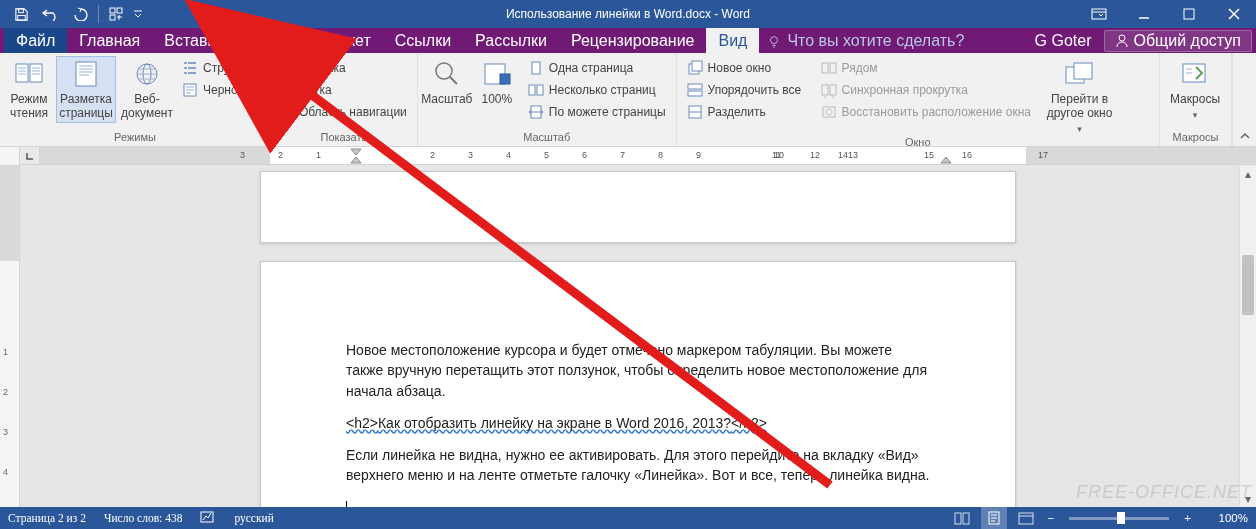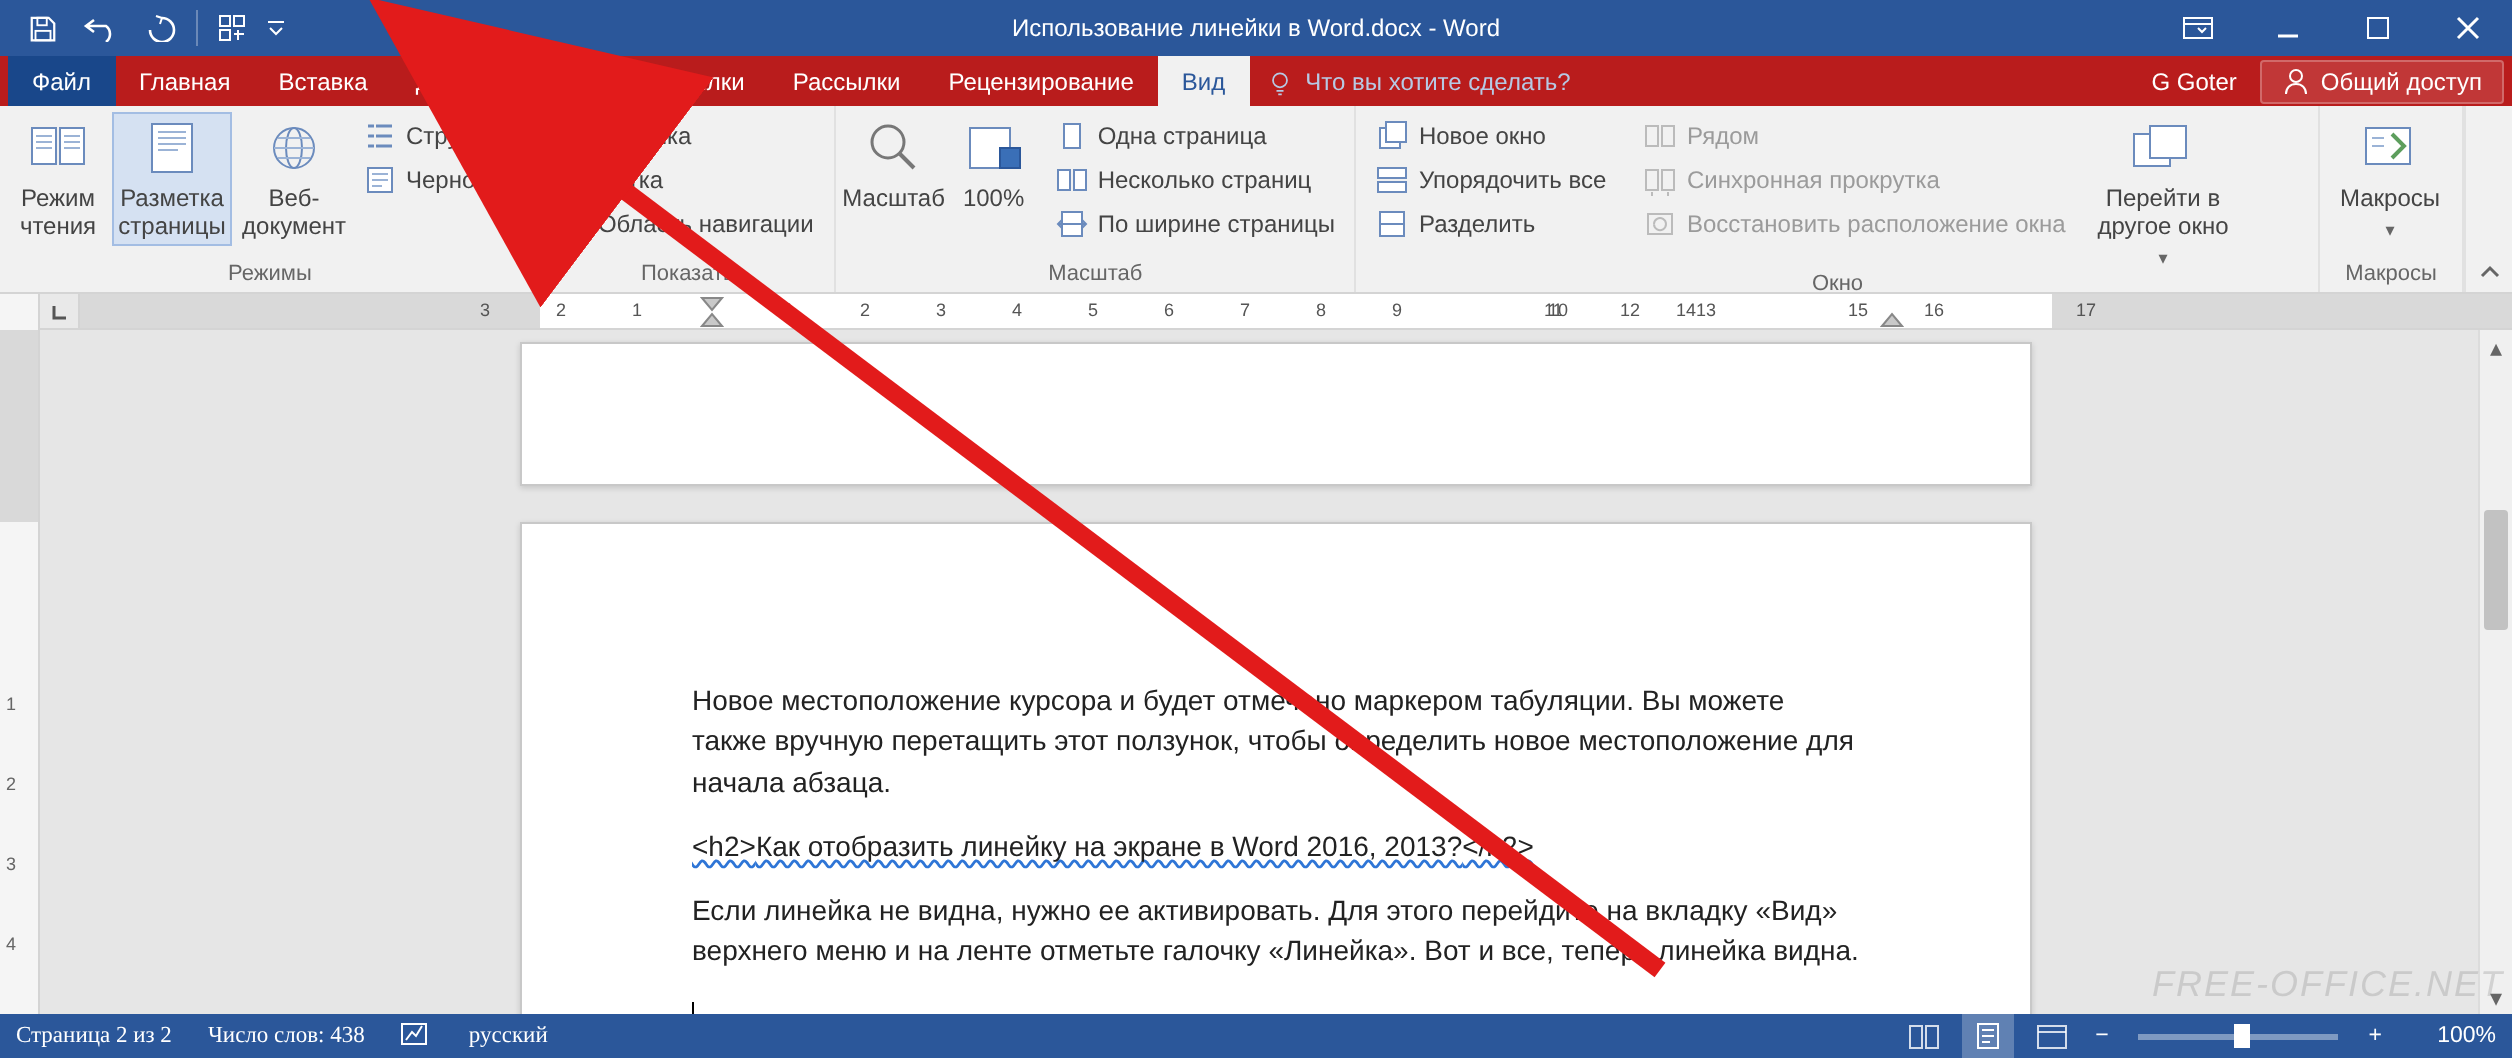--- a/index.html
+++ b/index.html
@@ -9,21 +9,21 @@
   .titlebar { height: 28px; background: #2b579a; display: flex; align-items: center; color: #fff; position: relative; }
   .titlebar .qat { display: flex; align-items: center; gap: 0; padding-left: 6px; }
   .qat-btn { width: 30px; height: 28px; display: flex; align-items: center; justify-content: center; cursor: pointer; }
   .qat-btn svg { fill: #fff; stroke: #fff; }
   .qat-sep { width: 1px; height: 18px; background: rgba(255,255,255,.3); margin: 0 2px; }
   .titlebar .title { position: absolute; left: 50%; transform: translateX(-50%); font-size: 12px; color: #fff; }
   .titlebar .winctl { position: absolute; right: 0; display: flex; }
   .winctl .wbtn { width: 45px; height: 28px; display: flex; align-items: center; justify-content: center; cursor: pointer; color:#fff; }
 
   
-  .tabs { height: 25px; background: #b91c1c; display: flex; align-items: stretch; color: #fff; font-size: 12px; padding-left: 4px; position: relative; }
+  .tabs { height: 25px; background: #701a75; display: flex; align-items: stretch; color: #fff; font-size: 16px; padding-left: 4px; position: relative; }
   .tab { padding: 0 12px; display: flex; align-items: center; cursor: pointer; }
   .tab.file { background: #19478a; }
   .tab.active { background: #f1f1f1; color: #2b579a; }
   .tell-me { margin-left: 8px; display:flex; align-items:center; color:#b7c9e4; gap:6px; }
   .tell-me .bulb { width:14px; height:14px; }
   .tabs .right { position:absolute; right:4px; display:flex; align-items:center; gap:4px; height:100%; }
   .account { padding: 0 8px; }
   .share-btn { display:flex; align-items:center; gap:5px; padding: 0 10px; height: 22px; background: rgba(255,255,255,.12); border:1px solid rgba(255,255,255,.25); border-radius:2px; cursor:pointer;}
 
   
@@ -281,21 +281,21 @@
               <rect x="1" y="3" width="6" height="10" fill="#fff" stroke="#6b8bbd"></rect>
               <rect x="9" y="3" width="6" height="10" fill="#fff" stroke="#6b8bbd"></rect>
             </svg>
             <span>Несколько страниц</span>
           </div>
         <div class="small-btn">
             <svg width="16" height="16">
               <rect x="3" y="2" width="10" height="12" fill="#fff" stroke="#6b8bbd"></rect>
               <path d="M1 8h14M3 6l-2 2 2 2M13 6l2 2-2 2" stroke="#6b8bbd" fill="none"></path>
             </svg>
-            <span>По ширине страницы</span>
+            <span>По можете страницы</span>
           </div>
       </div>
     </div>
     <div class="group-label">Масштаб</div>
   </div>
 
   <div class="group" style="flex:1">
     <div class="group-body">
       <div class="small-col" style="min-width:130px">
         <div class="small-btn">

